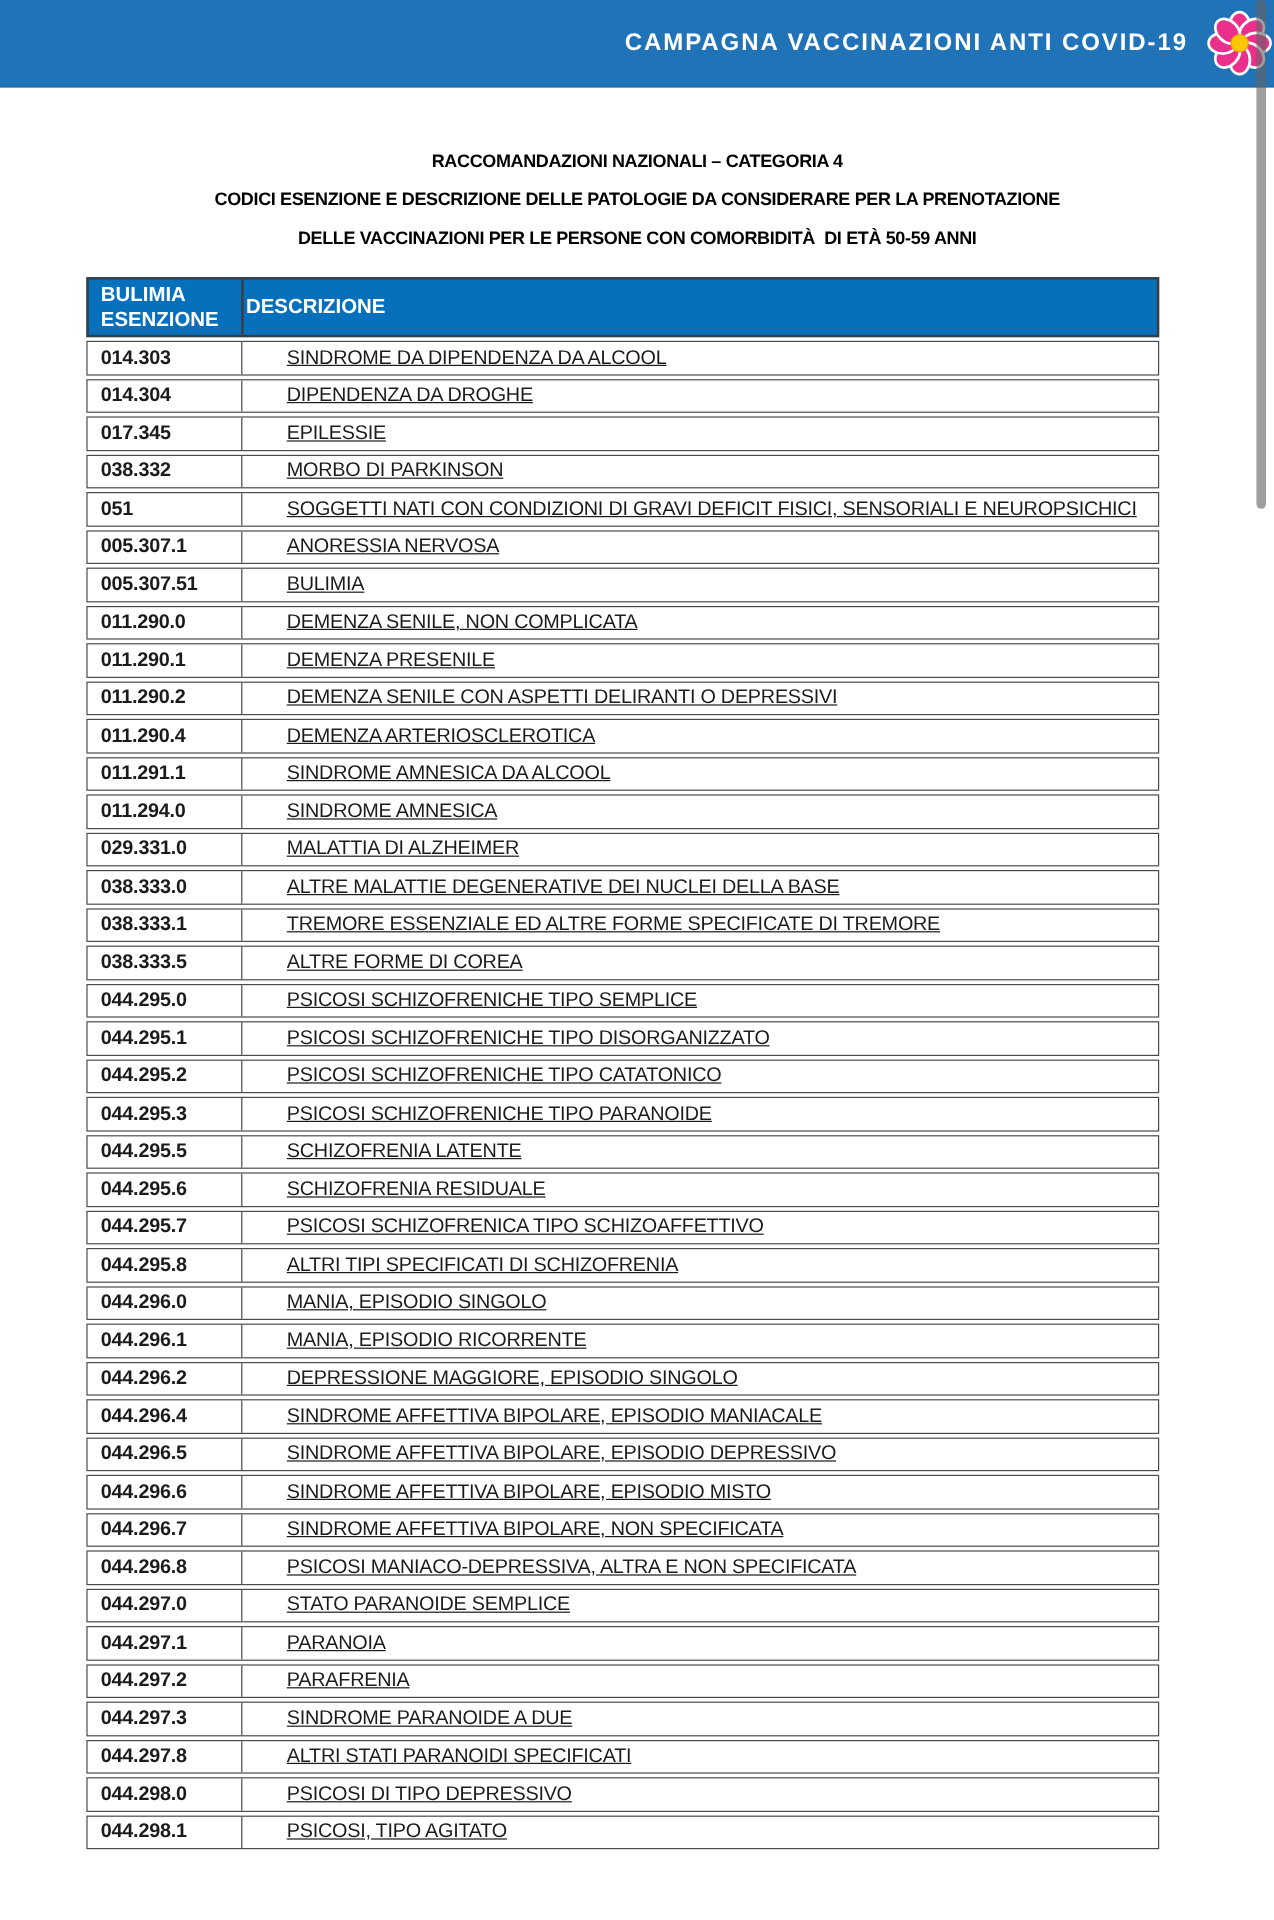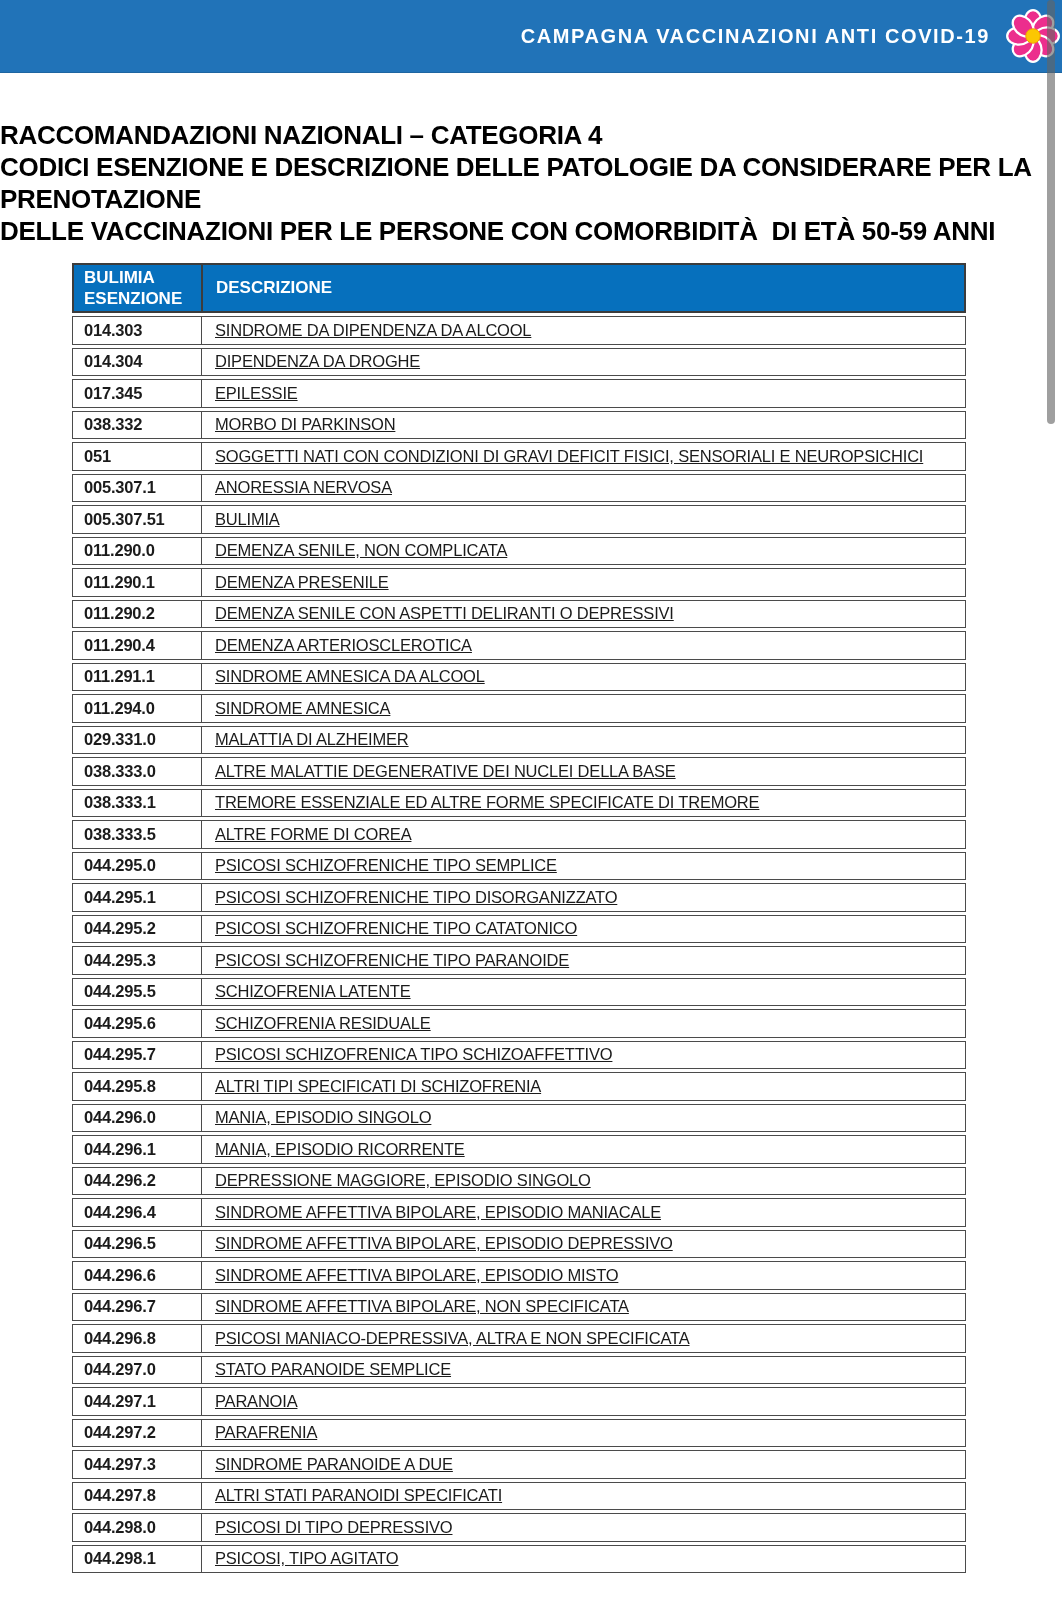--- a/index.html
+++ b/index.html
@@ -41,23 +41,23 @@
     top:0;
     left:1047px;
     width:8px;
     height:424px;
     background:rgba(100,100,100,0.62);
     border-radius:4px;
     z-index:5;
   }
   .titles{
     margin-top:46px;
-    text-align:left;
+    text-align:center;
     font-weight:bold;
-    font-size:26px;
+    font-size:15px;
     letter-spacing:-0.3px;
     line-height:32px;
     color:#000;
   }
   .titles .t3{white-space:pre-wrap;}
   .extable{
     width:894px;
     margin:16px 0 0 72px;
   }
   .thead{
@@ -76,30 +76,31 @@
     align-items:center;
   }
   .thead .th.code{
     width:129px;
     border-right:2px solid var(--border_dark);
     padding:4px 8px 4px 10px;
     line-height:1.25;
   }
   .thead .th.desc{
     flex:1;
-    padding-left:13px;
+    padding-left:2px;
   }
   .row{
     display:flex;
     border:1.5px solid var(--border_row);
     margin-top:3px;
     height:28.5px;
     box-sizing:border-box;
     font-size:16.5px;
     letter-spacing:-0.2px;
+    gap:24px;
   }
   .cell{
     box-sizing:border-box;
     display:flex;
     align-items:center;
     white-space:nowrap;
     overflow:hidden;
   }
   .cell.code{
     width:129px;

